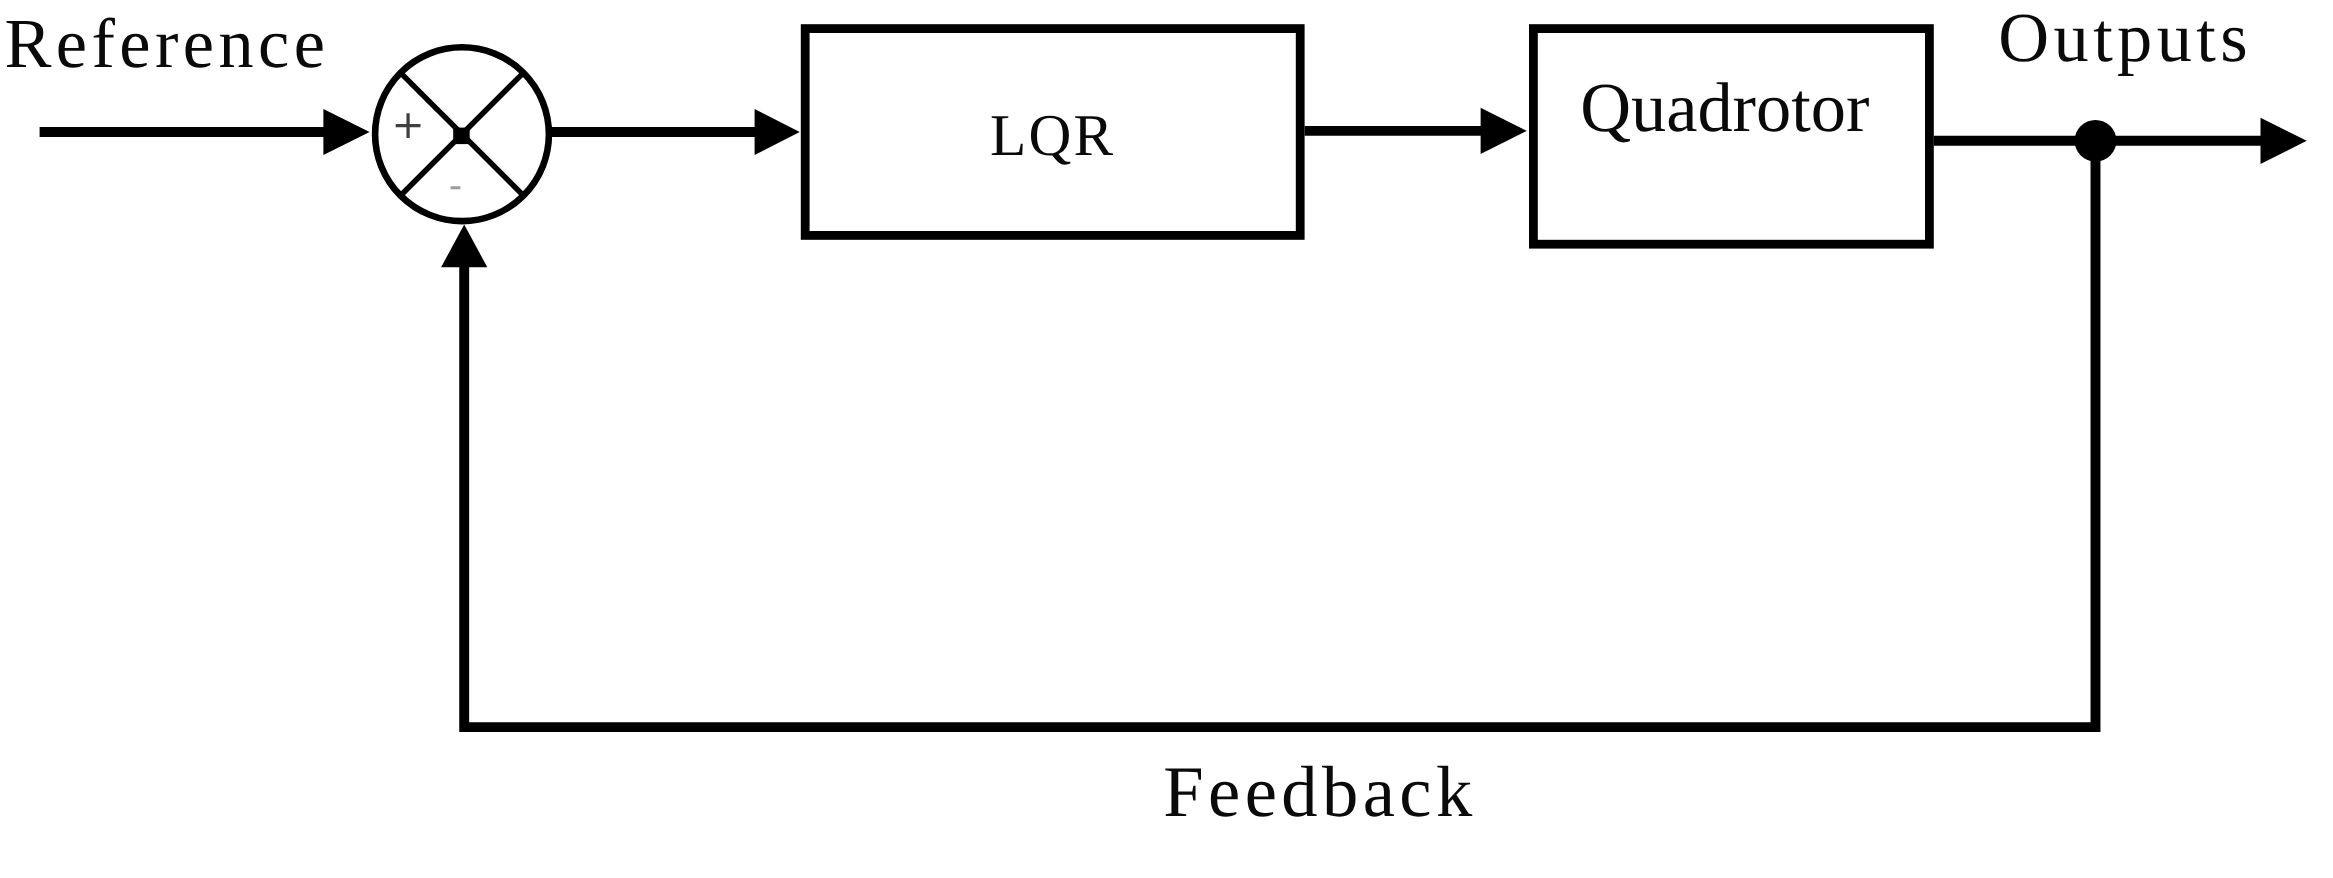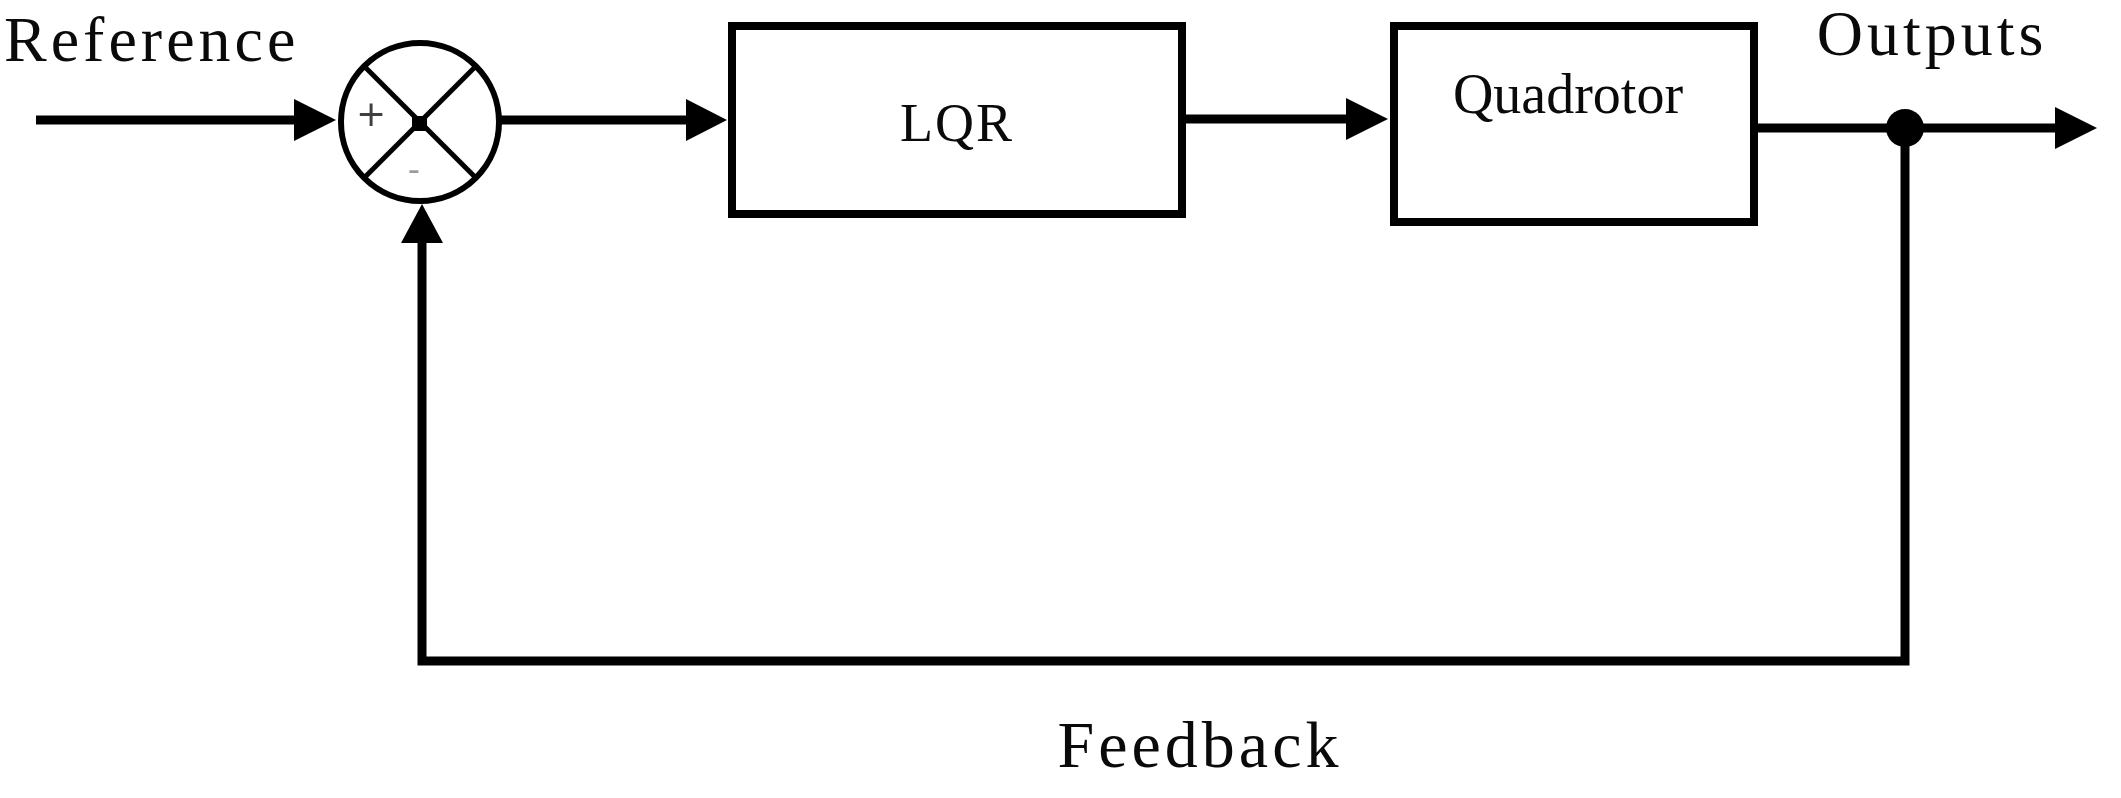--- a/index.html
+++ b/index.html
@@ -33,24 +33,24 @@
   }
   .lbl-outer {
     font-size: 64px;
     letter-spacing: 4px;
   }
   .lbl-center {
     transform: translateX(-50%);
   }
   .lbl-reference { left: 4px;  top: 8px; }
   .lbl-outputs   { left: 1932px; top: 2px; }
-  .lbl-feedback  { left: 1200px; top: 712px; font-size: 66px; }
+  .lbl-feedback  { left: 1200px; top: 688px; font-size: 66px; }
   .lbl-block     { letter-spacing: 2px; }
   .lbl-lqr       { left: 957px;  top: 58px; font-size: 54px; margin-top: 38px; }
-  .lbl-quadrotor { left: 1568px; top: 66px; font-size: 56px; letter-spacing: 0; }
+  .lbl-quadrotor { left: 1568px; top: 66px; font-size: 64px; letter-spacing: 0; }
   .sign {
     position: absolute;
     line-height: 1;
     font-size: 36px;
     transform: translate(-50%, -50%);
     font-family: "DejaVu Sans", "Liberation Sans", sans-serif;
   }
   .sign-plus  { left: 371px; top: 114px; color: #3f3f3f; }
   .sign-minus { left: 414px; top: 169px; color: #9b9b9b; font-size: 34px; }
 </style>

